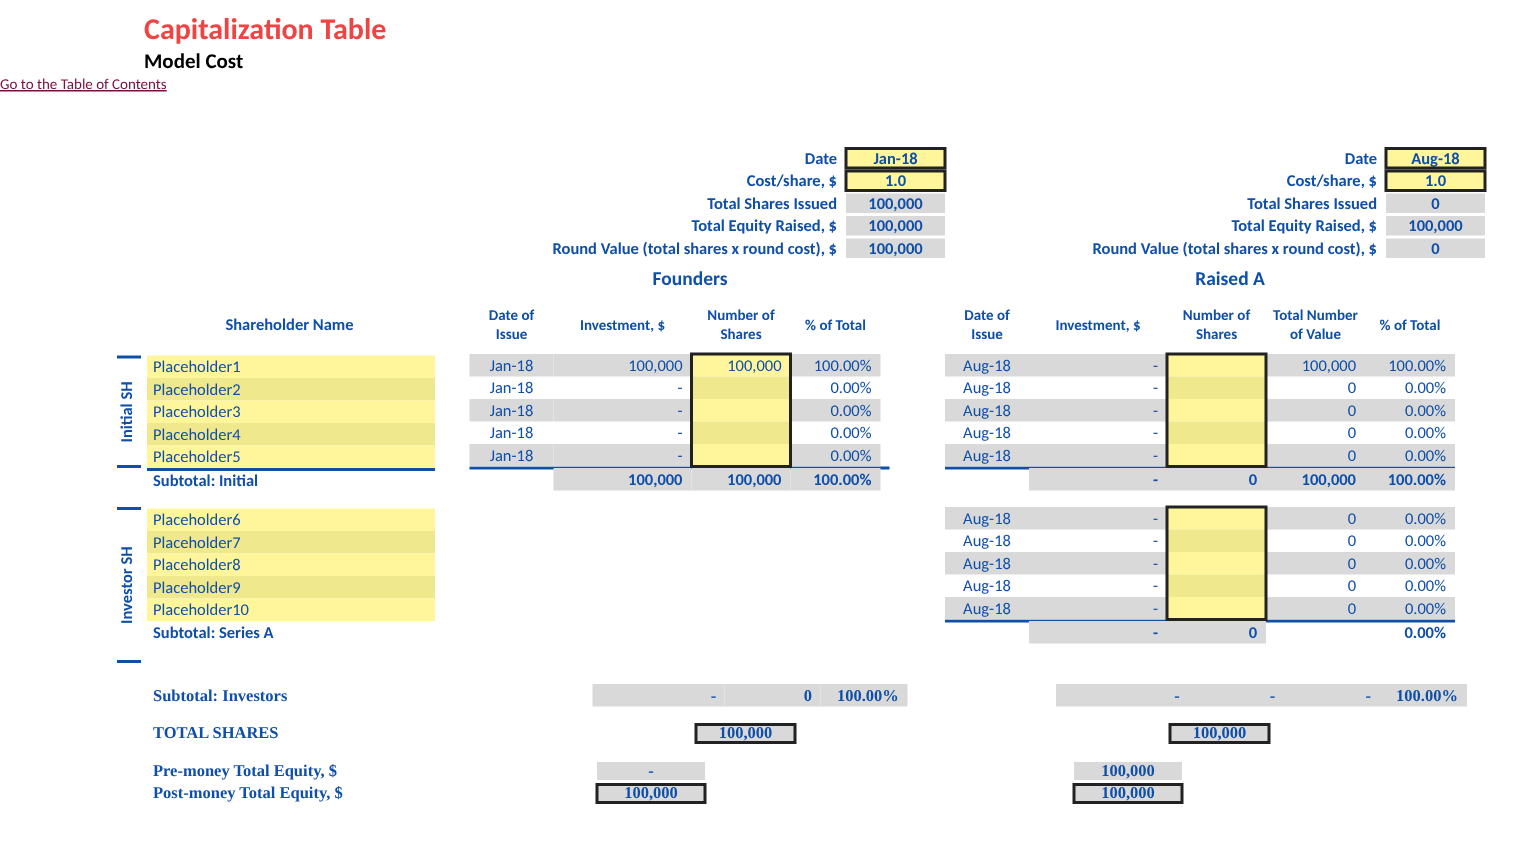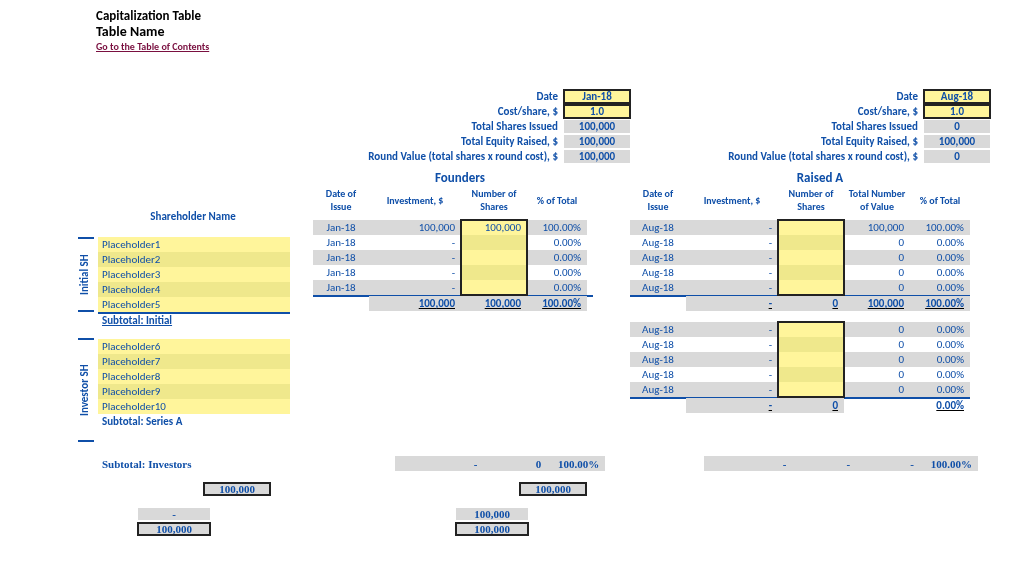--- a/index.html
+++ b/index.html
@@ -6,23 +6,23 @@
   body {
     font-family: Calibri, Arial, sans-serif;
     font-size: 11px;
     background: #fff;
     width: 1024px;
     height: 577px;
     position: relative;
     overflow: hidden;
     padding: 8px 0 0 0;
   }
-  .page-title { color: #000000; font-weight: bold; font-size: 13px; margin-left: 96px; }
+  .page-title { color: #ef4444; font-weight: bold; font-size: 20px; margin-left: 96px; }
   .model-name { color: #000; font-weight: bold; font-size: 14px; margin-left: 96px; }
-  .toc-link { color: #7a1040; font-weight: bold; font-size: 10px; margin-left: 96px; display:inline-block; }
+  .toc-link { color: #7a1040; font-weight: normal; font-size: 10px; display:inline-block; }
 
   .rounds-grid {
     position: relative;
     margin-top: 36px;
   }
   .round-block {
     position: absolute;
     top: 0;
   }
   .round-left { left: 290px; width: 340px; }
@@ -86,37 +86,37 @@
   .cell.center { justify-content:center; padding-right:0; }
   .banded { background: #d9d9d9; }
   .num-input { background: #fff59b; }
   .outlined { outline: 2px solid #222; outline-offset:-1px; position:relative; z-index:2; }
 
   .subtotal-label {
     position:absolute; left:98px; width:192px; color:#0f4fa8; font-weight:bold; height:15px;
     display:flex; align-items:center; padding-left:4px;
   }
   .subtotal-row .cell { font-weight:bold; background:#d9d9d9; }
-  .top-border { border-top: 2px solid #0f4fa8; text-decoration: underline; }
+  .top-border { border-top: 2px solid #0f4fa8; }
 
   .totals-block { position:absolute; left:98px; top:456px; width:880px;font-family:Liberation Serif, serif; }
   .totals-row { height:15px; display:flex; align-items:center; margin-bottom:0; color:#0f4fa8; font-weight:bold; }
   .tot-label { width:260px; padding-left:4px; }
   .tot-cell { width:66px; text-align:center; background:#d9d9d9; outline:2px solid #222; outline-offset:-1px; margin-right:2px; }
   .gap { height:10px; }
   .tot-shares-left { margin-left: 106px; }
   .tot-shares-right { margin-left: 248px; }
   .eq-left { margin-left: 40px; }
   .eq-right { margin-left: 246px; }
   .eq-cell { width:72px; text-align:center; background:#d9d9d9; font-weight:bold; color:#0f4fa8; }
   .eq-cell.outlined { outline:2px solid #222; outline-offset:-1px; }
 
   .founders-box, .seriesa-box {
     position: absolute;
-    top: 180px;
+    top: 196px;
   }
   .founders-box { left: 313px; width: 280px; }
   .seriesa-box { left: 630px; width: 340px; }
 
   .rows-area { position:relative; }
   .num-col-outline-f {
     position:absolute; left:148px; width:66px; top:0; height:75px;
     outline:2px solid #222; outline-offset:-1px; pointer-events:none; z-index:3;
   }
   .num-col-outline-s-init {
@@ -127,21 +127,21 @@
     position:absolute; left:148px; width:66px; top:0; height:75px;
     outline:2px solid #222; outline-offset:-1px; pointer-events:none; z-index:3;
   }
 </style>
 </head>
 <body>
 
 
 
 <div class="page-title">Capitalization Table</div>
-<div class="model-name">Table Name</div>
+<div class="model-name">Model Cost</div>
 <a class="toc-link" href="#">Go to the Table of Contents</a>
 
 <div class="rounds-grid">
 
   <div class="round-block round-left">
     <div class="meta-row">
         <div class="meta-label">Date</div>
         <div class="meta-val meta-input">Jan-18</div>
       </div>
     <div class="meta-row">
@@ -363,30 +363,33 @@
     <div style="width:46px"></div>
     <div class="cell c-date" style="width:56px;background:none"></div>
     <div class="cell c-inv" style="width:92px">-</div>
     <div class="cell c-num" style="width:66px">-</div>
     <div class="cell c-tot" style="width:66px">-</div>
     <div class="cell c-pct" style="width:60px">100.00%</div>
   </div>
   <div class="gap"></div>
 
   <div class="totals-row">
+    <div class="tot-label">TOTAL SHARES</div>
     <div class="tot-shares-left tot-cell">100,000</div>
     <div class="tot-shares-right tot-cell">100,000</div>
   </div>
   <div class="gap"></div>
 
   <div class="totals-row">
+    <div class="tot-label">Pre-money Total Equity, $</div>
     <div class="eq-left eq-cell">-</div>
     <div class="eq-right eq-cell">100,000</div>
   </div>
 
   <div class="totals-row">
+    <div class="tot-label">Post-money Total Equity, $</div>
     <div class="eq-left eq-cell outlined">100,000</div>
     <div class="eq-right eq-cell outlined">100,000</div>
   </div>
 </div>
 
 <div class="sh-name-cell " style="top: 237px;">Placeholder1</div><div class="sh-name-cell banded" style="top: 252px;">Placeholder2</div><div class="sh-name-cell " style="top: 267px;">Placeholder3</div><div class="sh-name-cell banded" style="top: 282px;">Placeholder4</div><div class="sh-name-cell " style="top: 297px;">Placeholder5</div><div class="subtotal-label top-border" style="top: 312px;">Subtotal: Initial</div><div class="sh-name-cell " style="top: 339px;">Placeholder6</div><div class="sh-name-cell banded" style="top: 354px;">Placeholder7</div><div class="sh-name-cell " style="top: 369px;">Placeholder8</div><div class="sh-name-cell banded" style="top: 384px;">Placeholder9</div><div class="sh-name-cell " style="top: 399px;">Placeholder10</div><div class="subtotal-label" style="top: 414px;">Subtotal: Series A</div>
 
 
 </body></html>

